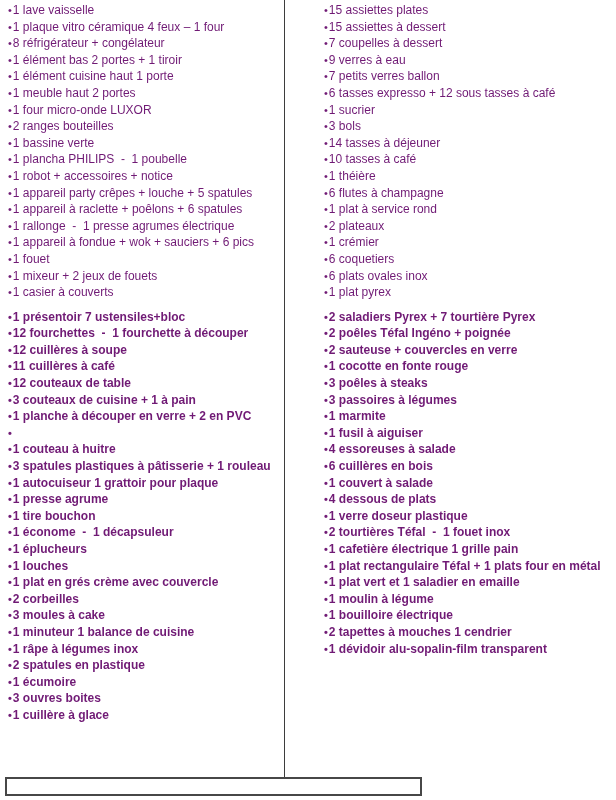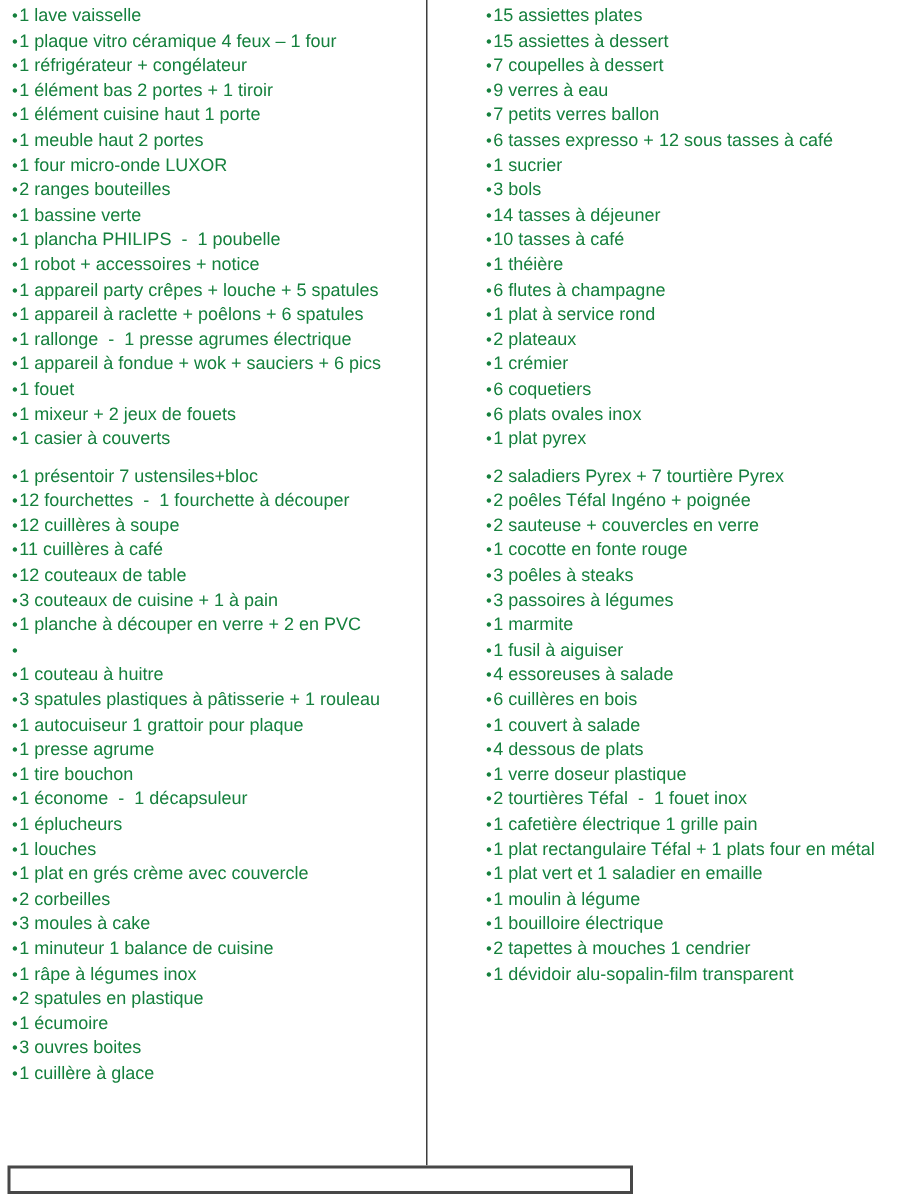--- a/index.html
+++ b/index.html
@@ -6,30 +6,30 @@
     margin: 0;
     padding: 0;
     background: #ffffff;
   }
   .page {
     position: relative;
     width: 616px;
     height: 800px;
     background: #ffffff;
     font-family: "Liberation Sans", sans-serif;
-    color: #15803d;
+    color: #701a75;
     overflow: hidden;
   }
   .col {
     position: absolute;
     top: 2px;
   }
   .col-left  { left: 8px;   width: 272px; }
   .col-right { left: 324px; width: 304px; }
-  .group + .group { margin-top: 8px; }
+  .group + .group { margin-top: 8px; font-weight: bold; }
   .item {
     height: 16.6px;
     line-height: 16.6px;
     font-size: 12px;
     white-space: pre;
   }
   .bullet {
     display: inline-block;
     font-size: 11px;
     margin-right: 1px;
@@ -54,21 +54,21 @@
   }
 </style>
 </head>
 <body>
 
 <div class="page">
   <div class="col col-left">
       <div class="group">
         <div class="item"><span class="bullet">•</span><span class="txt">1 lave vaisselle</span></div>
         <div class="item"><span class="bullet">•</span><span class="txt">1 plaque vitro céramique 4 feux – 1 four</span></div>
-        <div class="item"><span class="bullet">•</span><span class="txt">1 réfrigérateur + congélateur</span></div>
+        <div class="item"><span class="bullet">•</span><span class="txt">8 réfrigérateur + congélateur</span></div>
         <div class="item"><span class="bullet">•</span><span class="txt">1 élément bas 2 portes + 1 tiroir</span></div>
         <div class="item"><span class="bullet">•</span><span class="txt">1 élément cuisine haut 1 porte</span></div>
         <div class="item"><span class="bullet">•</span><span class="txt">1 meuble haut 2 portes</span></div>
         <div class="item"><span class="bullet">•</span><span class="txt">1 four micro-onde LUXOR</span></div>
         <div class="item"><span class="bullet">•</span><span class="txt">2 ranges bouteilles</span></div>
         <div class="item"><span class="bullet">•</span><span class="txt">1 bassine verte</span></div>
         <div class="item"><span class="bullet">•</span><span class="txt">1 plancha PHILIPS  -  1 poubelle</span></div>
         <div class="item"><span class="bullet">•</span><span class="txt">1 robot + accessoires + notice</span></div>
         <div class="item"><span class="bullet">•</span><span class="txt">1 appareil party crêpes + louche + 5 spatules</span></div>
         <div class="item"><span class="bullet">•</span><span class="txt">1 appareil à raclette + poêlons + 6 spatules</span></div>

